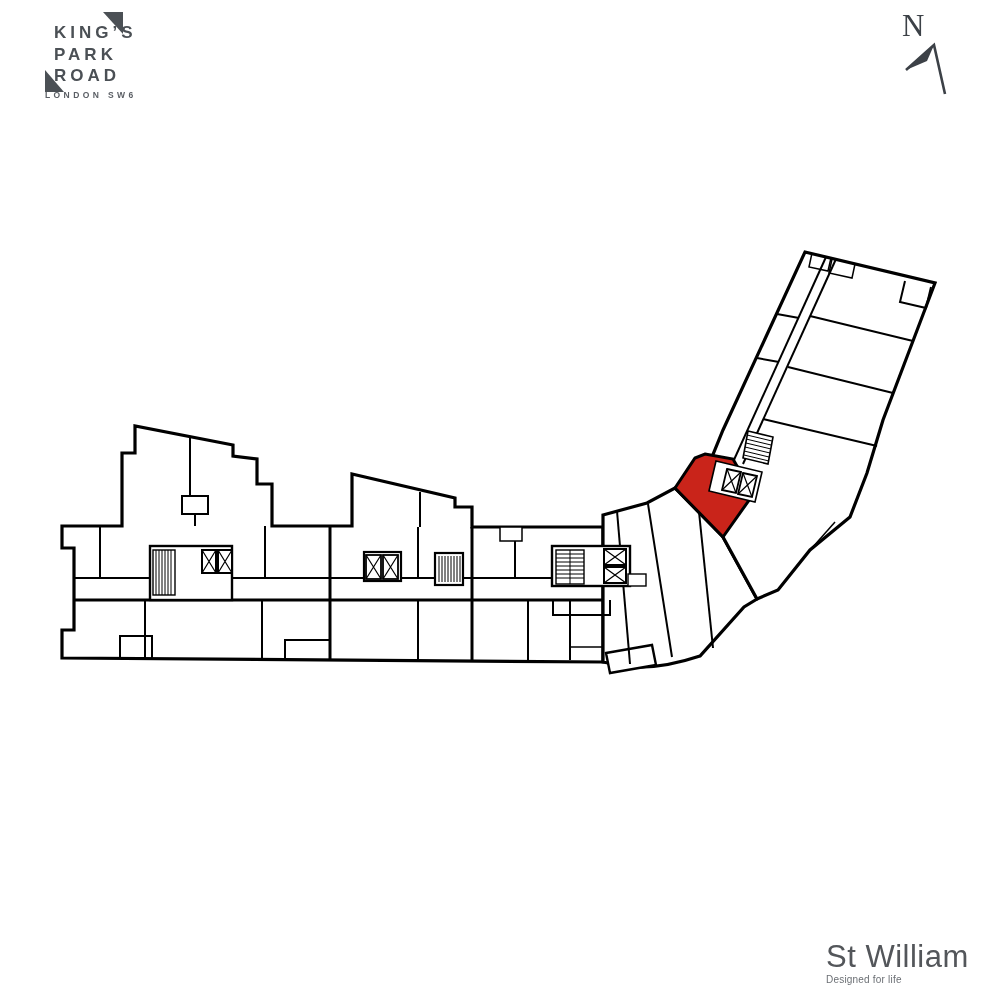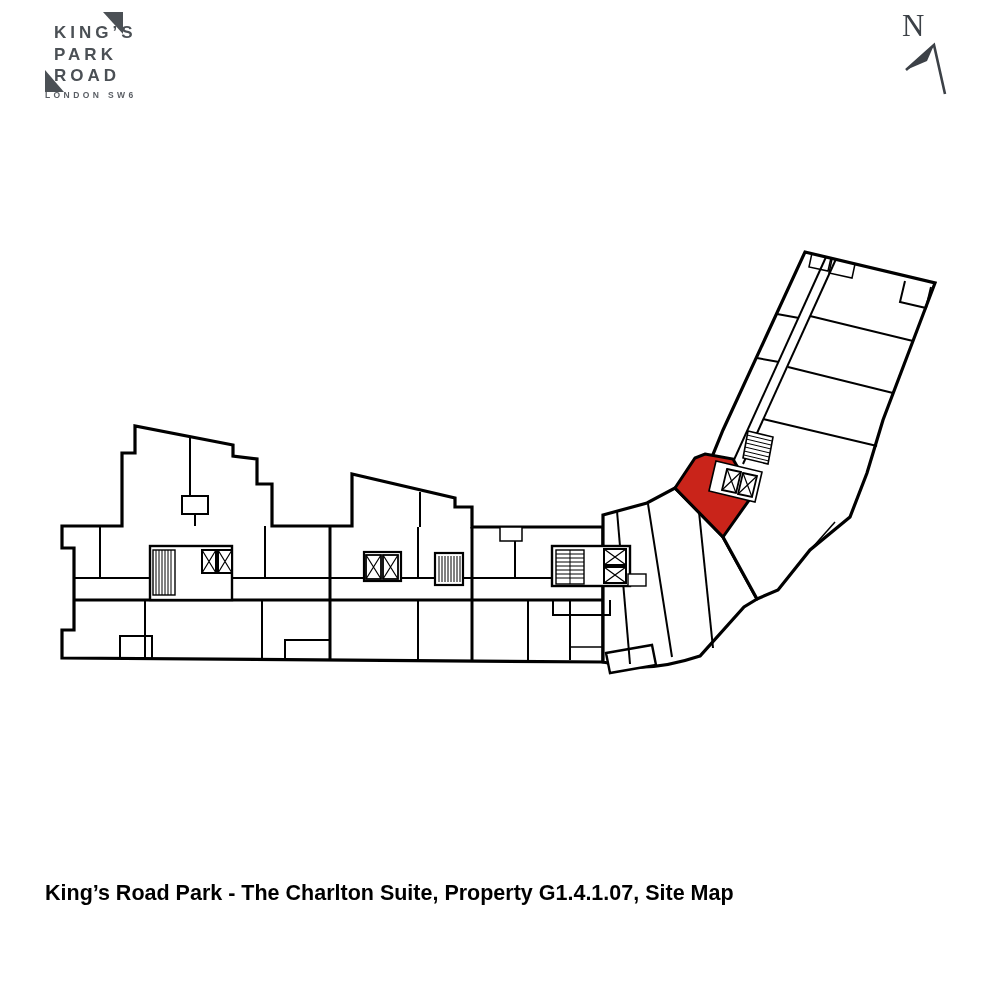--- a/index.html
+++ b/index.html
@@ -162,16 +162,19 @@
         <path d="M747,435 L772,441 M746,439 L771,445 M746,443 L771,449 M745,447 L770,453 M744,451 L769,457 M744,455 L769,461"></path>
       </g>
       <polygon class="w" points="716,461 762,472 755,502 709,491" stroke-width="1.6"></polygon>
       <polygon class="w" points="727,469 741,472 736,493 722,490" stroke-width="1.8"></polygon>
       <path class="nf" stroke-width="1.2" d="M727,469 L736,493 M741,472 L722,490"></path>
       <polygon class="w" points="743,473 757,476 752,497 738,494" stroke-width="1.8"></polygon>
       <path class="nf" stroke-width="1.2" d="M743,473 L752,497 M757,476 L738,494"></path>
     </g>
   </svg>
 
-  <div class="caption">King’s Road Park - The Charlton Suite, Property G1.4.1.07, Site Map</div>
 
+  <div class="developer">
+    <div class="name">St William</div>
+    <div class="tagline">Designed for life</div>
+  </div>
 
 </div>
 
 </body></html>

